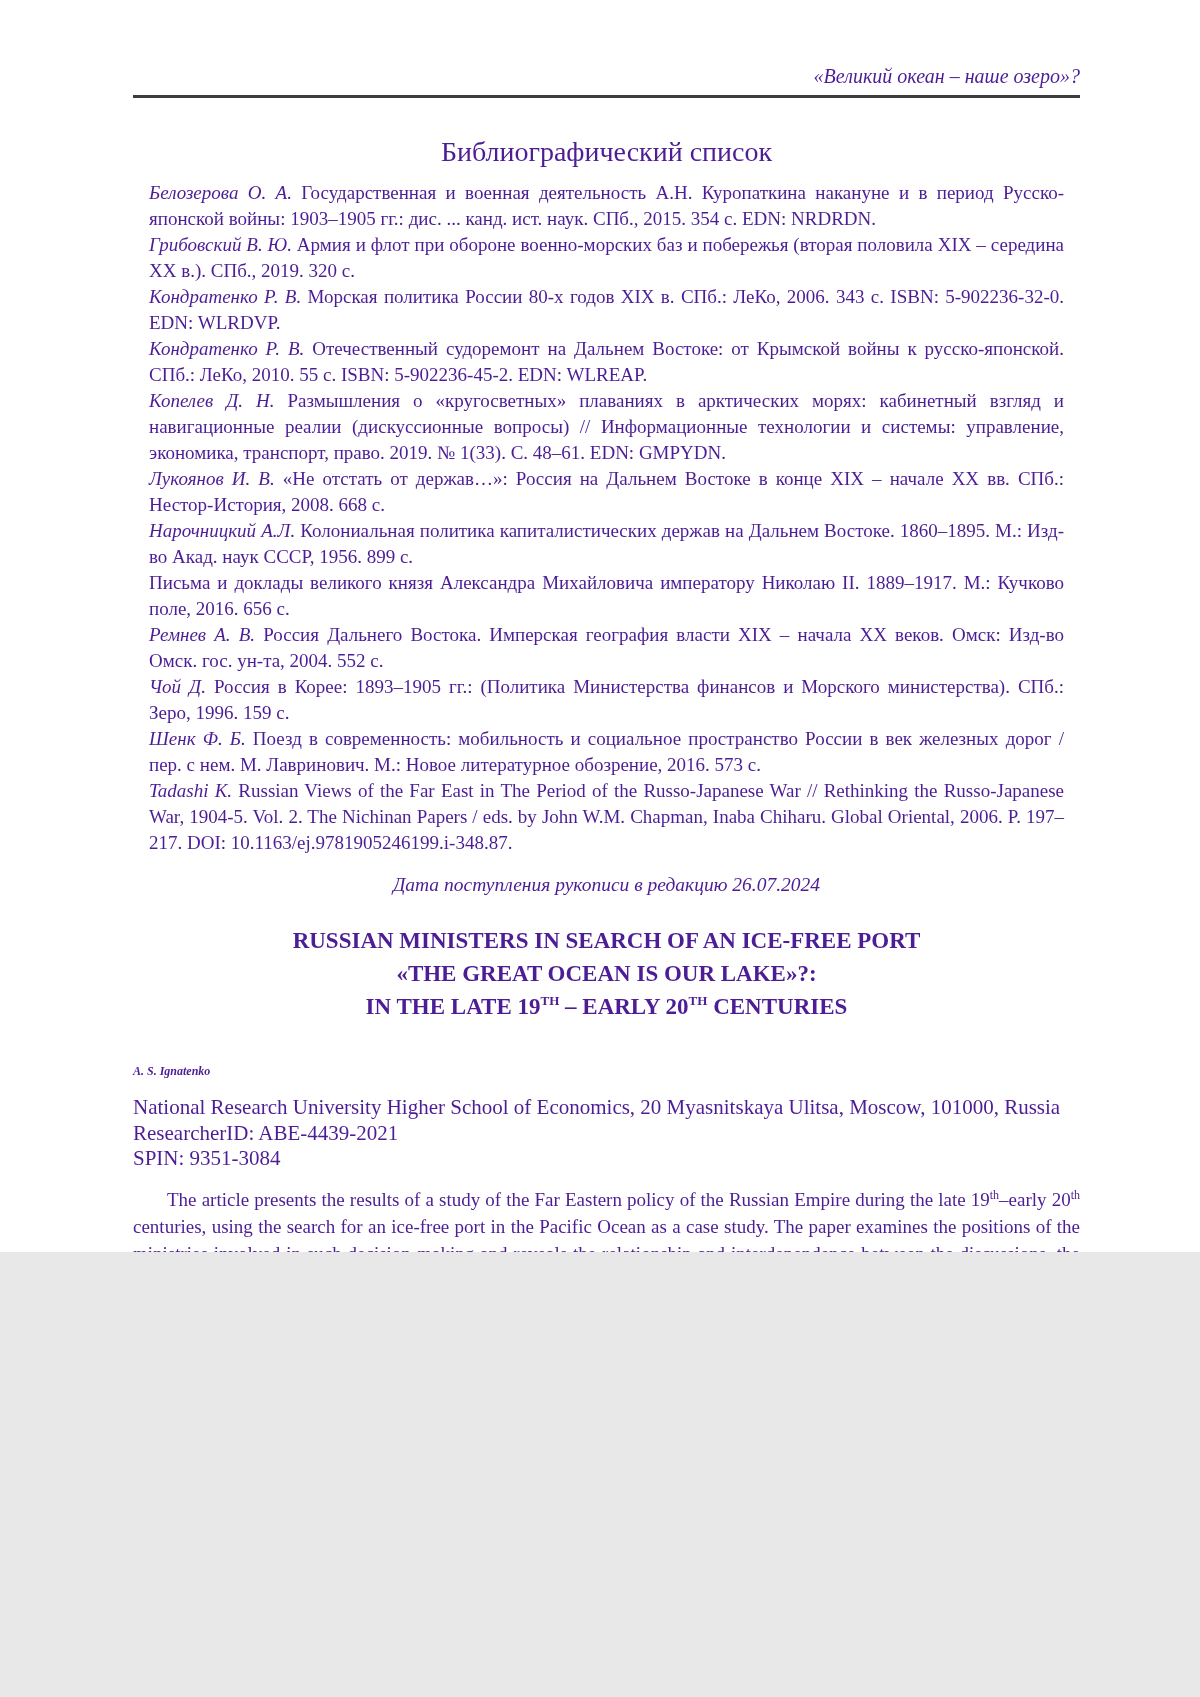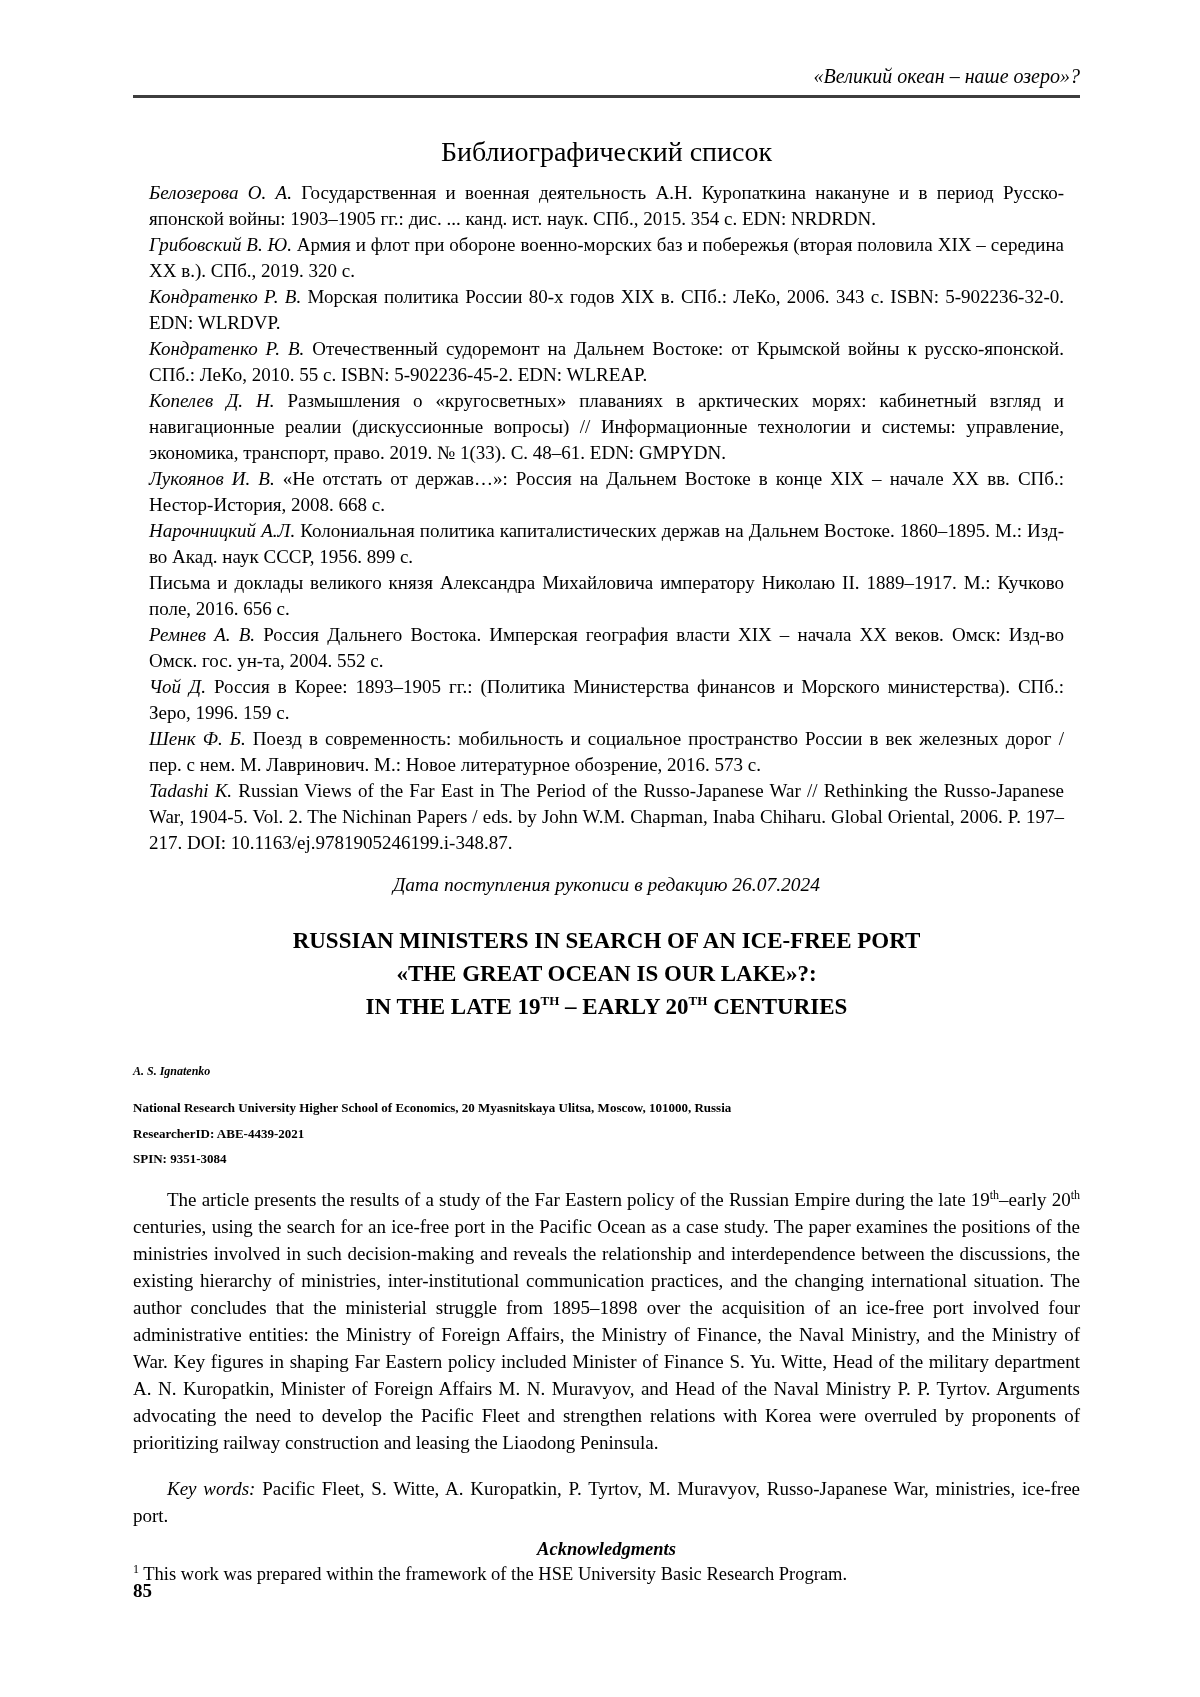--- a/index.html
+++ b/index.html
@@ -1,24 +1,24 @@
 <!DOCTYPE html>
 <html><head>
 <meta charset="utf-8">
 <style>
   html, body { margin: 0; padding: 0; }
   body { background: #e8e8e8; }
   .page {
     position: relative;
     width: 1200px;
-    height: 1697px;
+    height: 1252px;
     margin: 0 auto;
     background: #ffffff;
     font-family: "Liberation Serif", "DejaVu Serif", serif;
-    color: #000000;
+    color: #4c1d95;
     overflow: hidden;
   }
   .content {
     position: absolute;
     left: 133px;
     top: 0;
     width: 947px;
   }
   .running-header {
     margin-top: 64px;
@@ -69,23 +69,22 @@
   }
   .article-author {
     margin-top: 36px;
     font-weight: bold;
     font-style: italic;
     font-size: 12px;
     line-height: 24px;
   }
   .affiliation-block {
     margin-top: 12px;
-    font-size: 13px;
+    font-size: 21px;
     line-height: 25.5px;
-    font-weight: bold;
   }
   .affiliation-block p { margin: 0; }
   .abstract {
     margin-top: 14px;
     font-size: 19px;
     line-height: 27px;
     text-align: justify;
     text-indent: 34px;
   }
   .abstract sup, .footnote sup {

